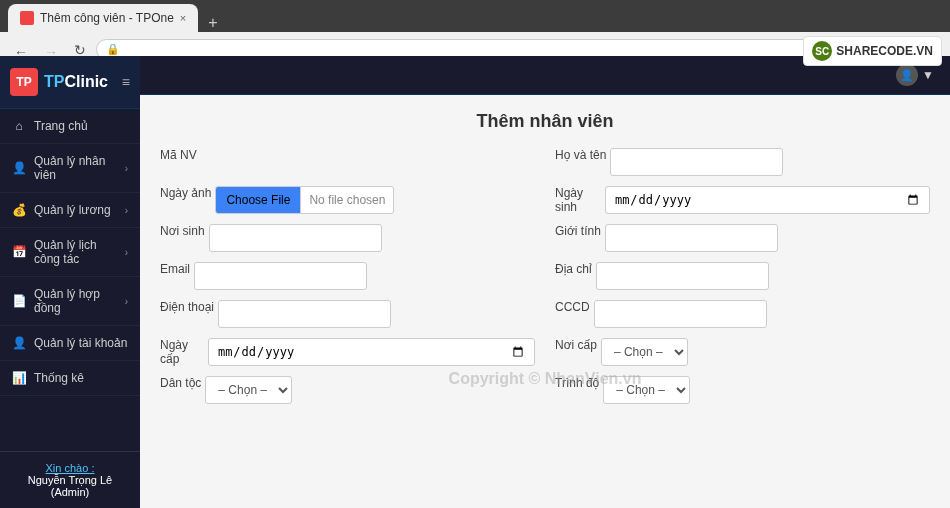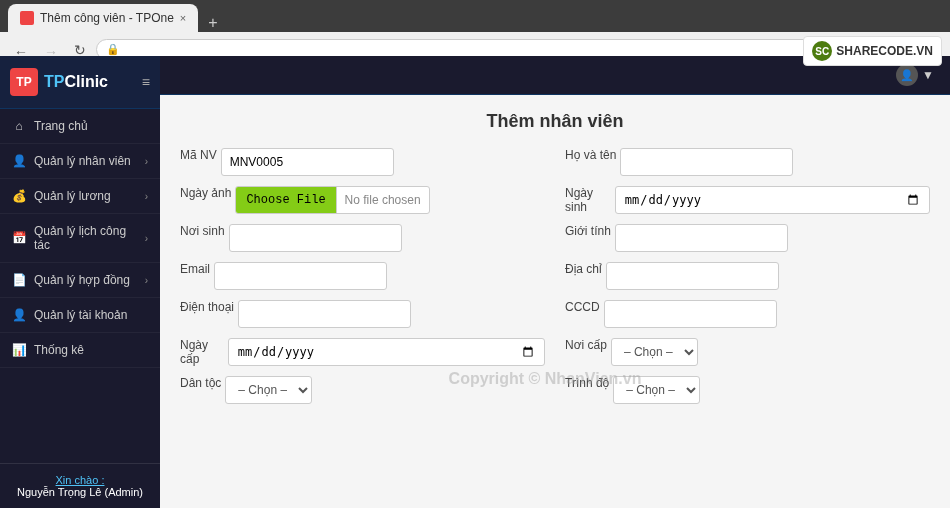--- a/index.html
+++ b/index.html
@@ -100,21 +100,21 @@
 
     
     .app-container {
       display: flex;
       height: calc(508px - 56px);
       position: relative;
     }
 
     
     .sidebar {
-      width: 160px;
+      width: 140px;
       background: #1a1a2e;
       color: white;
       display: flex;
       flex-direction: column;
       flex-shrink: 0;
     }
     .sidebar-logo {
       background: #16213e;
       padding: 12px 10px;
       display: flex;
@@ -237,29 +237,28 @@
     .file-input-wrapper {
       display: flex;
       align-items: center;
       border: 1px solid #ccc;
       border-radius: 3px;
       background: white;
       height: 28px;
       overflow: hidden;
     }
     .file-choose-btn {
-      background: #84cc16;
+      background: #3b82f6;
       border: none;
       border-right: 1px solid #ccc;
       padding: 0 10px;
       font-size: 12px;
       height: 100%;
       cursor: pointer;
       white-space: nowrap;
-      font-family: Liberation Mono, monospace;
     }
     .file-name-display {
       padding: 0 8px;
       font-size: 12px;
       color: #888;
     }
     .date-input {
       border: 1px solid #ccc;
       border-radius: 3px;
       padding: 5px 8px;
@@ -378,21 +377,20 @@
       </div>
     </div>
 
     <div class="main-content">
       <div class="page-title">Thêm nhân viên</div>
 
       <div class="form-grid">
 
         <div class="form-group">
           <label class="form-label">Mã NV</label>
-          <input class="form-input" type="text" value="MNV0005" style="">
         </div>
 
         <div class="form-group">
           <label class="form-label">Họ và tên</label>
           <input class="form-input" type="text" style="">
         </div>
 
         <div class="form-group">
           <label class="form-label">Ngày ảnh</label>
           <div class="file-input-wrapper">

